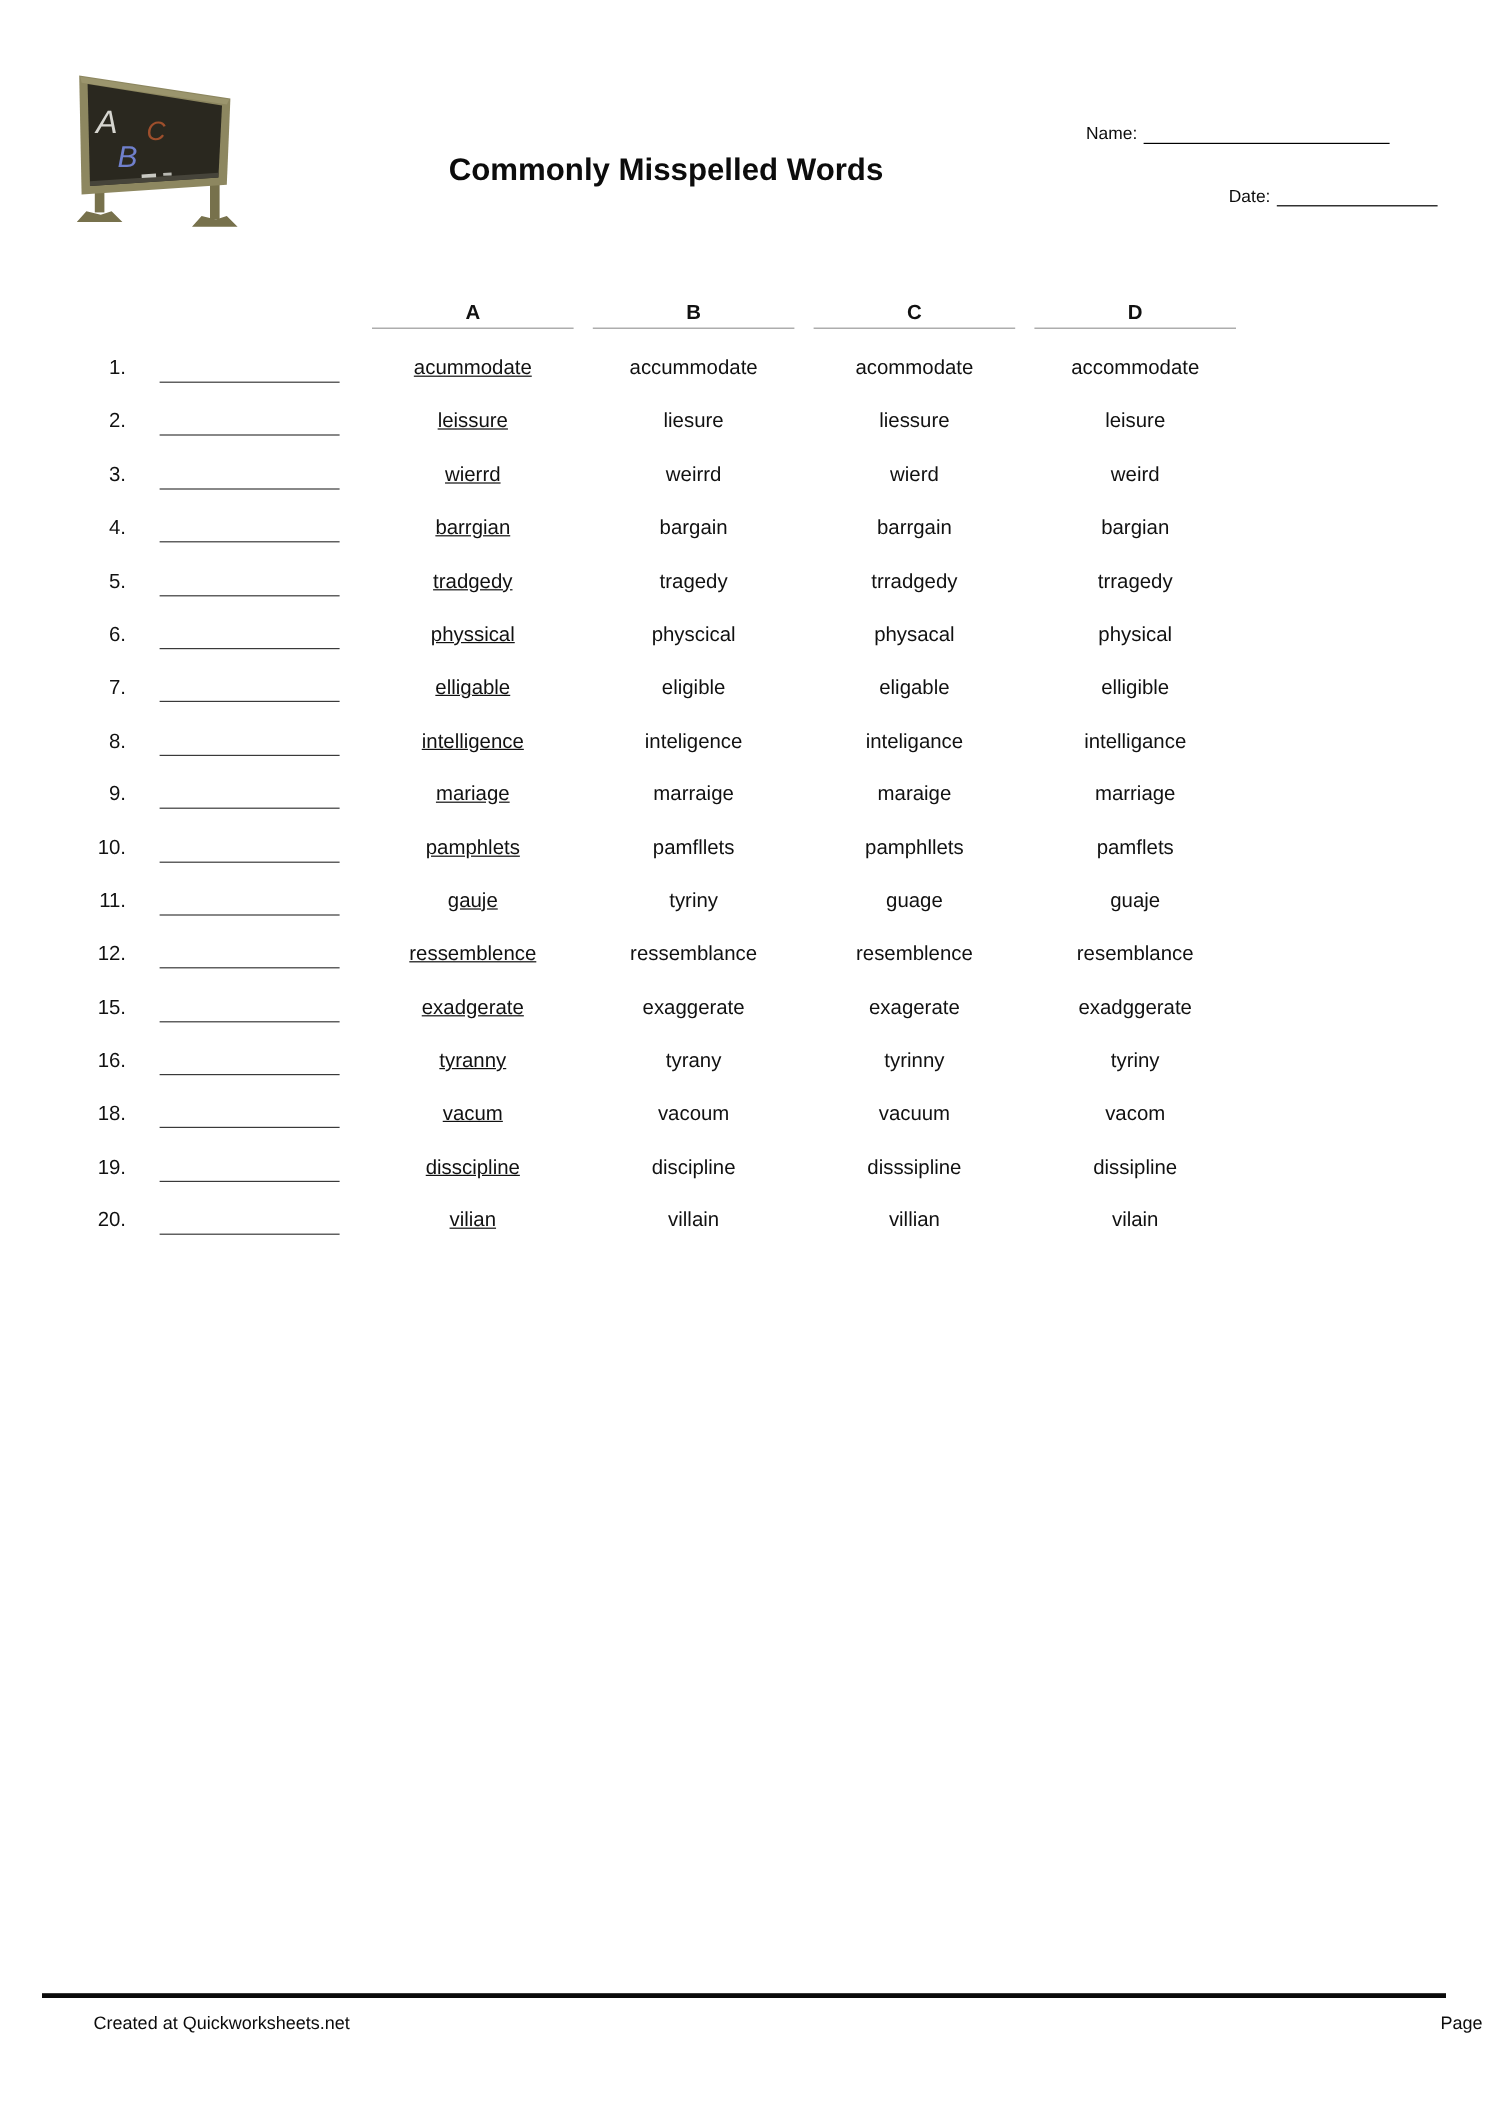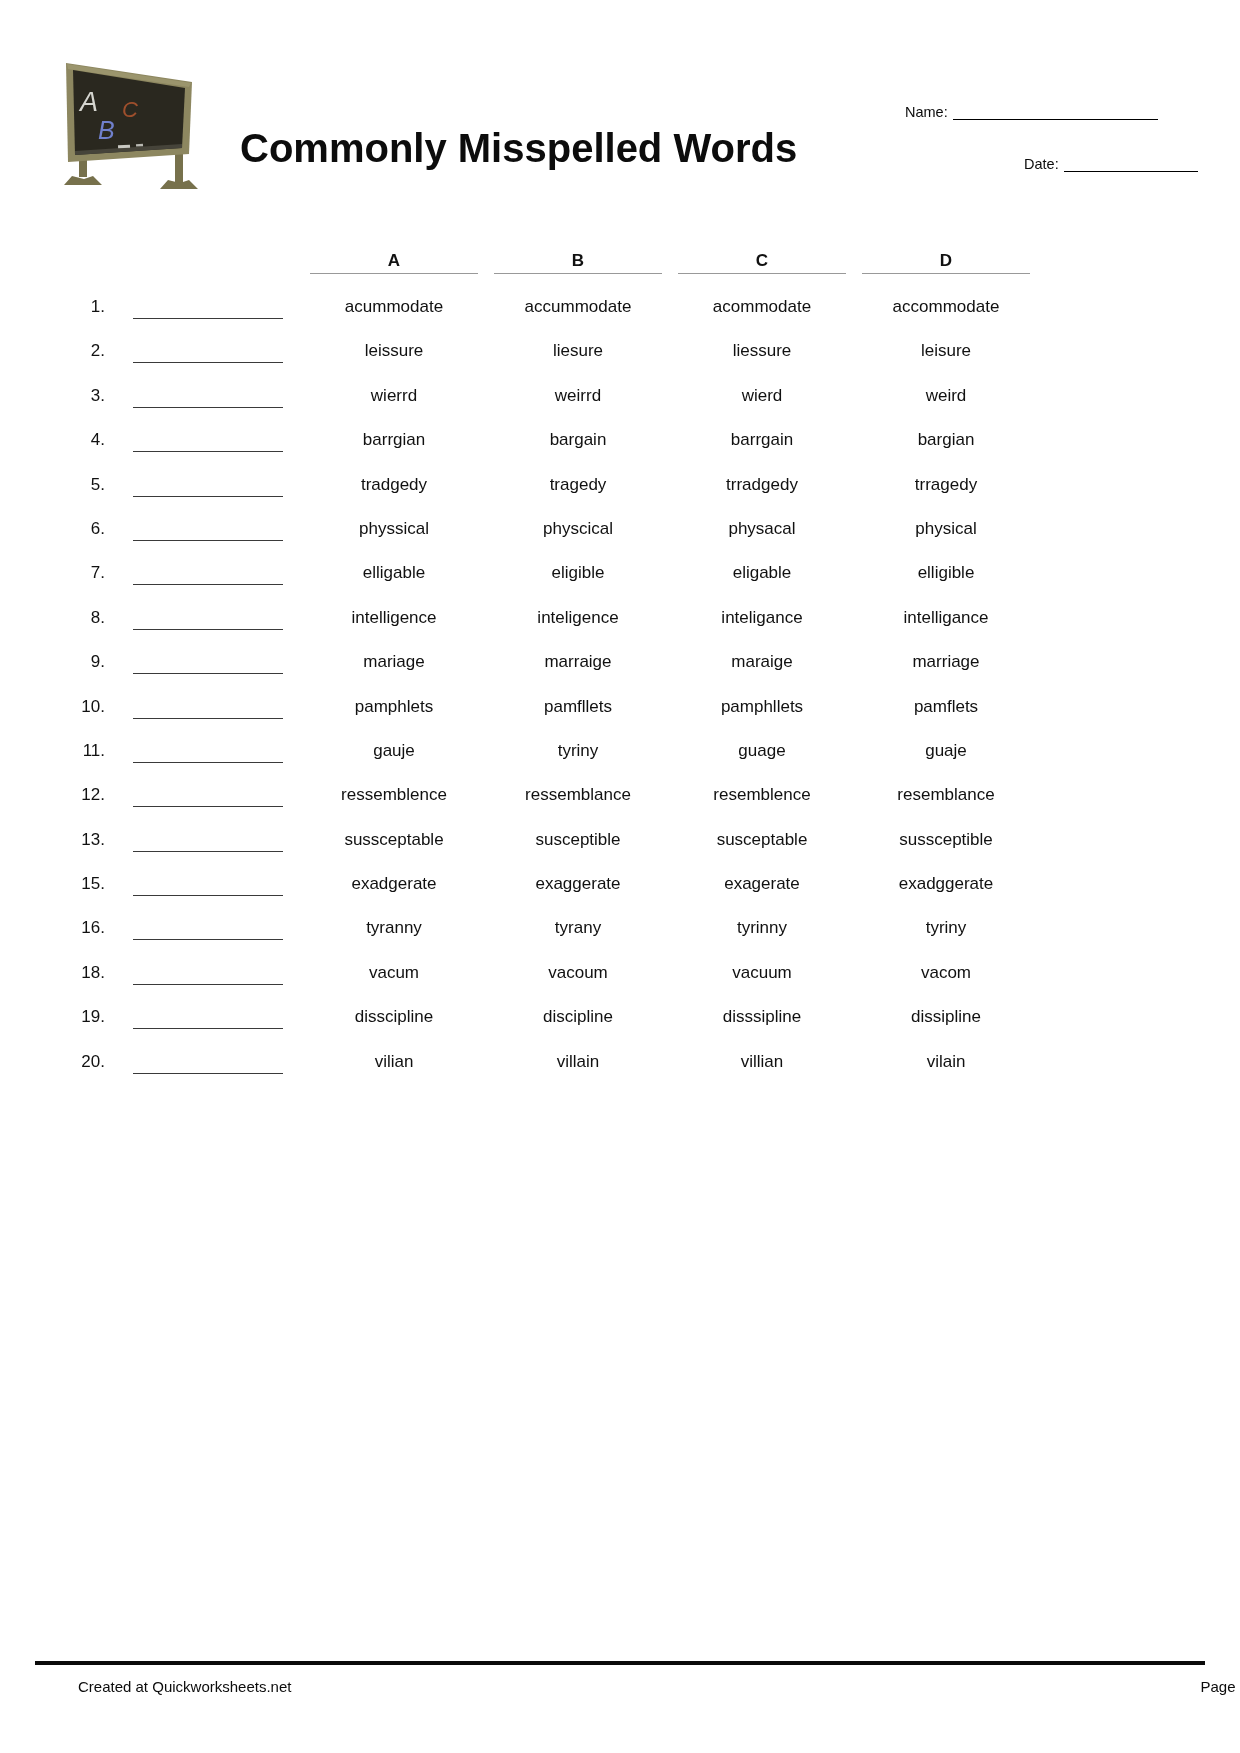--- a/index.html
+++ b/index.html
@@ -9,21 +9,21 @@
     background:#ffffff;
     font-family:"Liberation Sans","DejaVu Sans",sans-serif;
     color:#111;
     overflow:hidden;
   }
   
   .chalkboard{position:absolute;left:58px;top:55px;width:165px;height:140px;}
   
   .title{
     position:absolute;left:240px;top:126px;width:630px;
-    text-align:left;font-size:40px;font-weight:bold;color:#0c0c0c;
+    text-align:center;font-size:26px;font-weight:bold;color:#0c0c0c;
     letter-spacing:0px;
   }
   
   .nd-row{position:absolute;display:flex;align-items:flex-end;font-size:14.5px;color:#0c0c0c;margin-top:20px;}
   .nd-name{left:905px;top:84px;}
   .nd-date{left:1024px;top:136px;}
   .nd-line{display:inline-block;border-bottom:1.6px solid #000;margin-left:5px;height:14px;}
   .nd-line-name{width:205px;}
   .nd-line-date{width:134px;}
   
@@ -35,21 +35,21 @@
   }
   .whead{height:26px;margin-bottom:11px;}
   .hcell{
     grid-row:1;
     font-weight:bold;font-size:17px;text-align:center;line-height:25px;
     border-bottom:1.2px solid #999;
   }
   .cell{font-size:17px;line-height:44.4px;}
   .c-num{grid-column:1;grid-row:1;text-align:right;}
   .c-line{grid-column:3;grid-row:1;height:33px;border-bottom:1.6px solid #3a3a3a;}
-  .c-w0{grid-column:5;grid-row:1;}
+  .c-w0{grid-column:5;grid-row:1;text-decoration:underline;}
   .c-w1{grid-column:7;grid-row:1;}
   .c-w2{grid-column:9;grid-row:1;}
   .c-w3{grid-column:11;grid-row:1;}
   .word{text-align:center;white-space:nowrap;}
   .h0{grid-column:5;} .h1{grid-column:7;} .h2{grid-column:9;} .h3{grid-column:11;}
   
   .footer-rule{position:absolute;left:35px;top:1661px;width:1170px;height:4px;background:#0a0a0a;}
   .footer-text{
     position:absolute;left:35px;top:1678px;width:1170px;
     display:flex;justify-content:space-between;
@@ -188,28 +188,20 @@
         </div>
         <div class="wrow">
           <div class="cell c-num">12.</div>
           <div class="cell c-line"></div>
           <div class="cell c-w0 word">ressemblence</div>
           <div class="cell c-w1 word">ressemblance</div>
           <div class="cell c-w2 word">resemblence</div>
           <div class="cell c-w3 word">resemblance</div>
         </div>
         <div class="wrow">
-          <div class="cell c-num">13.</div>
-          <div class="cell c-line"></div>
-          <div class="cell c-w0 word">sussceptable</div>
-          <div class="cell c-w1 word">susceptible</div>
-          <div class="cell c-w2 word">susceptable</div>
-          <div class="cell c-w3 word">sussceptible</div>
-        </div>
-        <div class="wrow">
           <div class="cell c-num">15.</div>
           <div class="cell c-line"></div>
           <div class="cell c-w0 word">exadgerate</div>
           <div class="cell c-w1 word">exaggerate</div>
           <div class="cell c-w2 word">exagerate</div>
           <div class="cell c-w3 word">exadggerate</div>
         </div>
         <div class="wrow">
           <div class="cell c-num">16.</div>
           <div class="cell c-line"></div>

